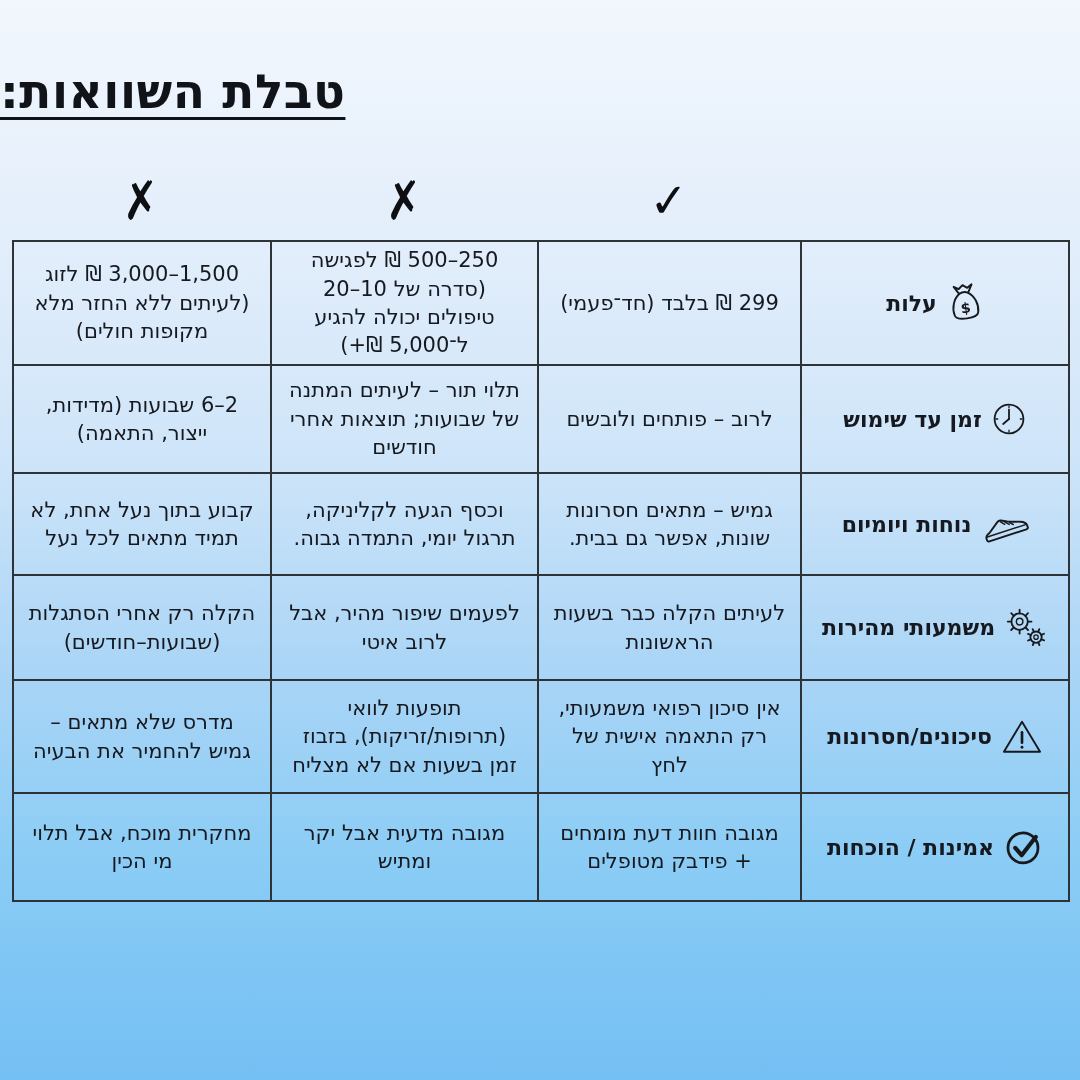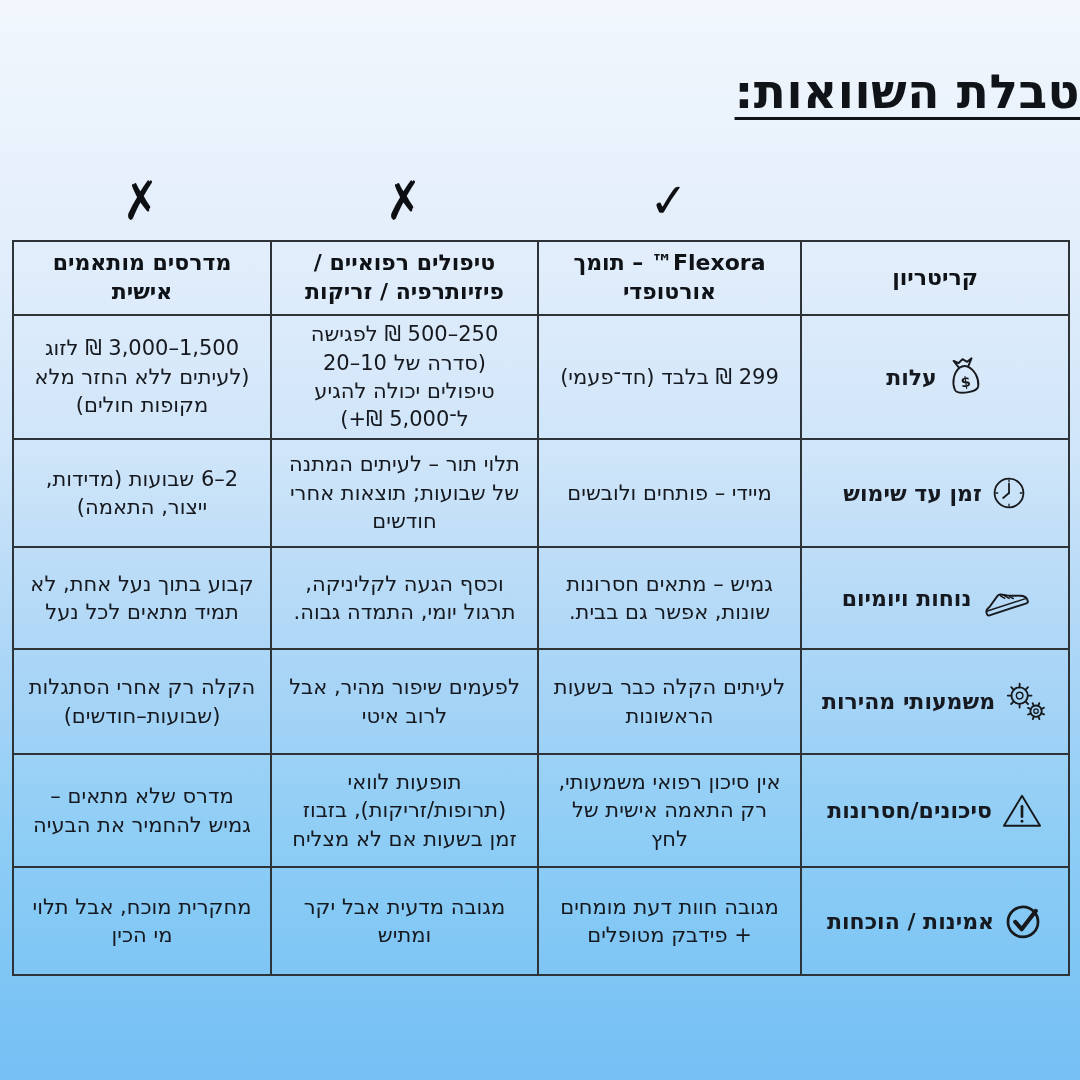--- a/index.html
+++ b/index.html
@@ -7,21 +7,21 @@
     position:relative;
     width:1080px;height:1080px;
     overflow:hidden;
     direction:rtl;
     font-family:"DejaVu Sans",sans-serif;
     color:#16191f;
     background:linear-gradient(180deg,#f2f7fd 0%,#e3eefb 22%,#cfe5f9 42%,#aad5f6 62%,#8accf5 80%,#74bff4 100%);
   }
   .title{
     position:absolute;top:64px;left:0;width:100%;
-    text-align:right;
+    text-align:left;
     font-size:47px;font-weight:700;color:#101317;
     text-decoration:underline;
     text-decoration-thickness:3px;
     text-underline-offset:9px;
     letter-spacing:0.5px;
   }
   .marks-row{
     position:absolute;top:168px;left:12px;width:1056px;height:64px;
     display:flex;flex-direction:row; 
   }
@@ -80,26 +80,20 @@
   </div>
 
   <table class="cmp">
     <colgroup>
       <col style="width:268px">
         <col style="width:263px">
         <col style="width:267px">
         <col style="width:258px">
     </colgroup>
     <tbody>
-        <tr class="hrow">
-      <th>קריטריון</th>
-      <th>Flexora™ – תומך אורטופדי</th>
-      <th>טיפולים רפואיים / פיזיותרפיה / זריקות</th>
-      <th>מדרסים מותאמים אישית</th>
-    </tr>
 
     <tr class="r0">
       <td class="crit-cell">
         <div class="crit">
           <span class="ic">
             <svg class="icon" width="38" height="42" viewBox="0 0 40 44" style="transform:rotate(-8deg)">
               <path d="M15.5,11.5 C9,16 5.5,25 7.5,33.5 C9,40 31,40 32.5,33.5 C34.5,25 31,16 24.5,11.5"></path>
               <path d="M15.5,11.5 Q20,9.2 24.5,11.5"></path>
               <path d="M14.5,10.5 L10.5,3.5 L15.5,6.5 L20,3 L24.5,6.5 L29.5,3.5 L25.5,10.5"></path>
               <text x="20" y="32.5" text-anchor="middle" font-size="15" font-weight="bold" stroke="none" fill="#17191d" font-family="DejaVu Sans, sans-serif">$</text>
@@ -120,21 +114,21 @@
             <svg class="icon" width="36" height="36" viewBox="0 0 40 40">
               <circle cx="20" cy="20" r="16"></circle>
               <path d="M20,20 L20,9.5"></path>
               <path d="M20,20 L13.5,25.5"></path>
               <path d="M20,5.5 V7.5 M20,32.5 V34.5 M5.5,20 H7.5 M32.5,20 H34.5" stroke-width="1.4"></path>
             </svg>
           </span>
           <span>זמן עד שימוש</span>
         </div>
       </td>
-      <td class="data-cell"><span class="b">מיידי –</span><span> פותחים ולובשים</span></td>
+      <td class="data-cell"><span class="b">לרוב –</span><span> פותחים ולובשים</span></td>
       <td class="data-cell"><span>תלוי תור – לעיתים המתנה של </span><span class="b">שבועות</span><span>; תוצאות אחרי חודשים</span></td>
       <td class="data-cell"><span>2–6 </span><span class="b">שבועות</span><span> (מדידות, ייצור, התאמה)</span></td>
     </tr>
 
     <tr class="r2">
       <td class="crit-cell">
         <div class="crit">
           <span class="ic">
             <svg class="icon" width="48" height="34" viewBox="0 0 50 34" style="transform:rotate(-18deg)">
               <path d="M3,28 Q2,23 8,21 L19,13 Q21,11.5 23,12.5 L29,15.5 Q36,18 42,20 Q47.5,22 47.5,26 L47.5,28 Q47.5,29.5 45.5,29.5 L5,29.5 Q3.2,29.5 3,28 Z"></path>

